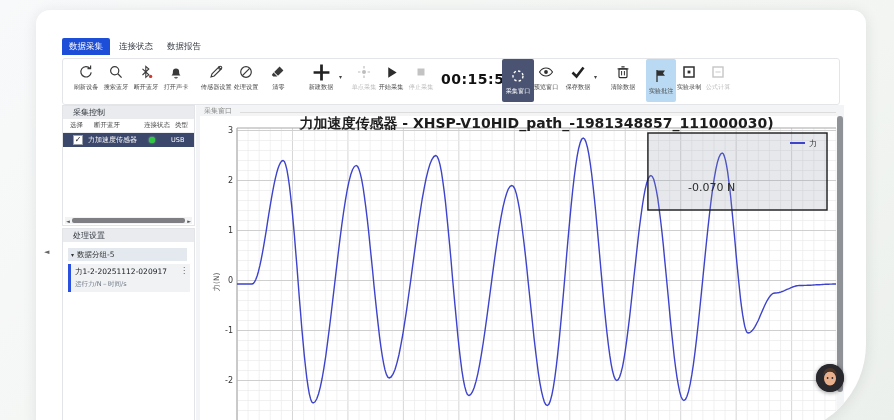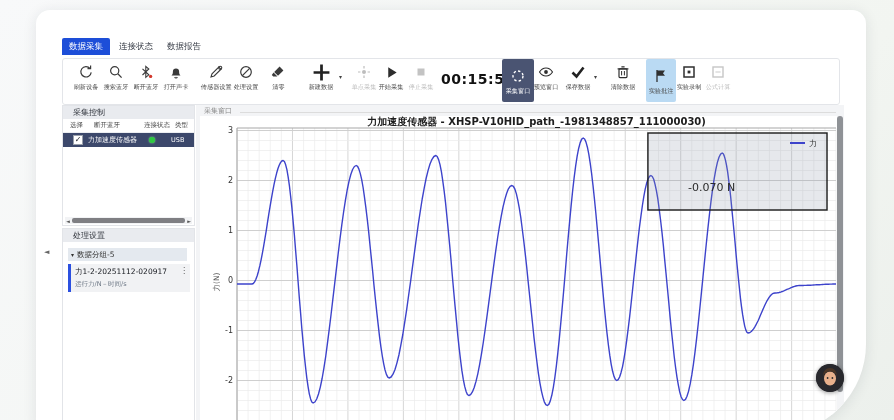--- a/index.html
+++ b/index.html
@@ -40,21 +40,21 @@
   .hthumb{position:absolute;left:7px;right:7px;height:5px;background:#7f7f83;border-radius:2px}
   .harrow{position:absolute;font-size:5px;color:#555;top:1px}
   .grouprow{position:absolute;left:5px;width:119px;height:13px;background:#e4e9ef;display:flex;
             align-items:center;font-size:7.5px;color:#333;cursor:pointer}
   .dataitem{position:absolute;left:5px;width:119px;height:28px;background:#f1f2f4;
             border-left:3px solid #2b50e0;cursor:pointer}
   .dititle{position:absolute;left:4px;top:3px;font-size:7.5px;color:#15181e;white-space:nowrap}
   .didots{position:absolute;right:2px;top:2px;font-size:8px;color:#555;cursor:pointer}
   .diline2{position:absolute;left:4px;right:3px;bottom:3px;display:flex;justify-content:flex-start;
            font-size:6.5px;color:#6b7684}
-  .chart-title{position:absolute;left:201px;top:105px;width:599px;text-align:center;font-size:10px;
+  .chart-title{position:absolute;left:201px;top:105px;width:599px;text-align:center;font-size:14px;
                font-weight:bold;color:#1d1d1d;white-space:nowrap}
   .ylab{position:absolute;left:152px;top:266px;width:60px;height:12px;text-align:center;
         font-size:7.5px;color:#555;transform:rotate(-90deg)}
   .seclabel{position:absolute;left:168px;top:96px;font-size:7px;color:#8a8a8a}
   .divider{position:absolute;left:204px;top:102px;width:596px;height:1px;background:#dcdcdc}
   .vscroll{position:absolute;left:801px;top:106px;width:6px;height:276px;background:#8f9296;
            border-radius:3px;cursor:pointer}
   .avatar{position:absolute;left:780px;top:354px;width:28px;height:28px;border-radius:50%;
           background:#28282d;box-shadow:0 1px 4px rgba(0,0,0,.4);cursor:pointer;overflow:hidden}
   .handle{position:absolute;left:8px;top:238px;font-size:7px;color:#666;cursor:pointer}

